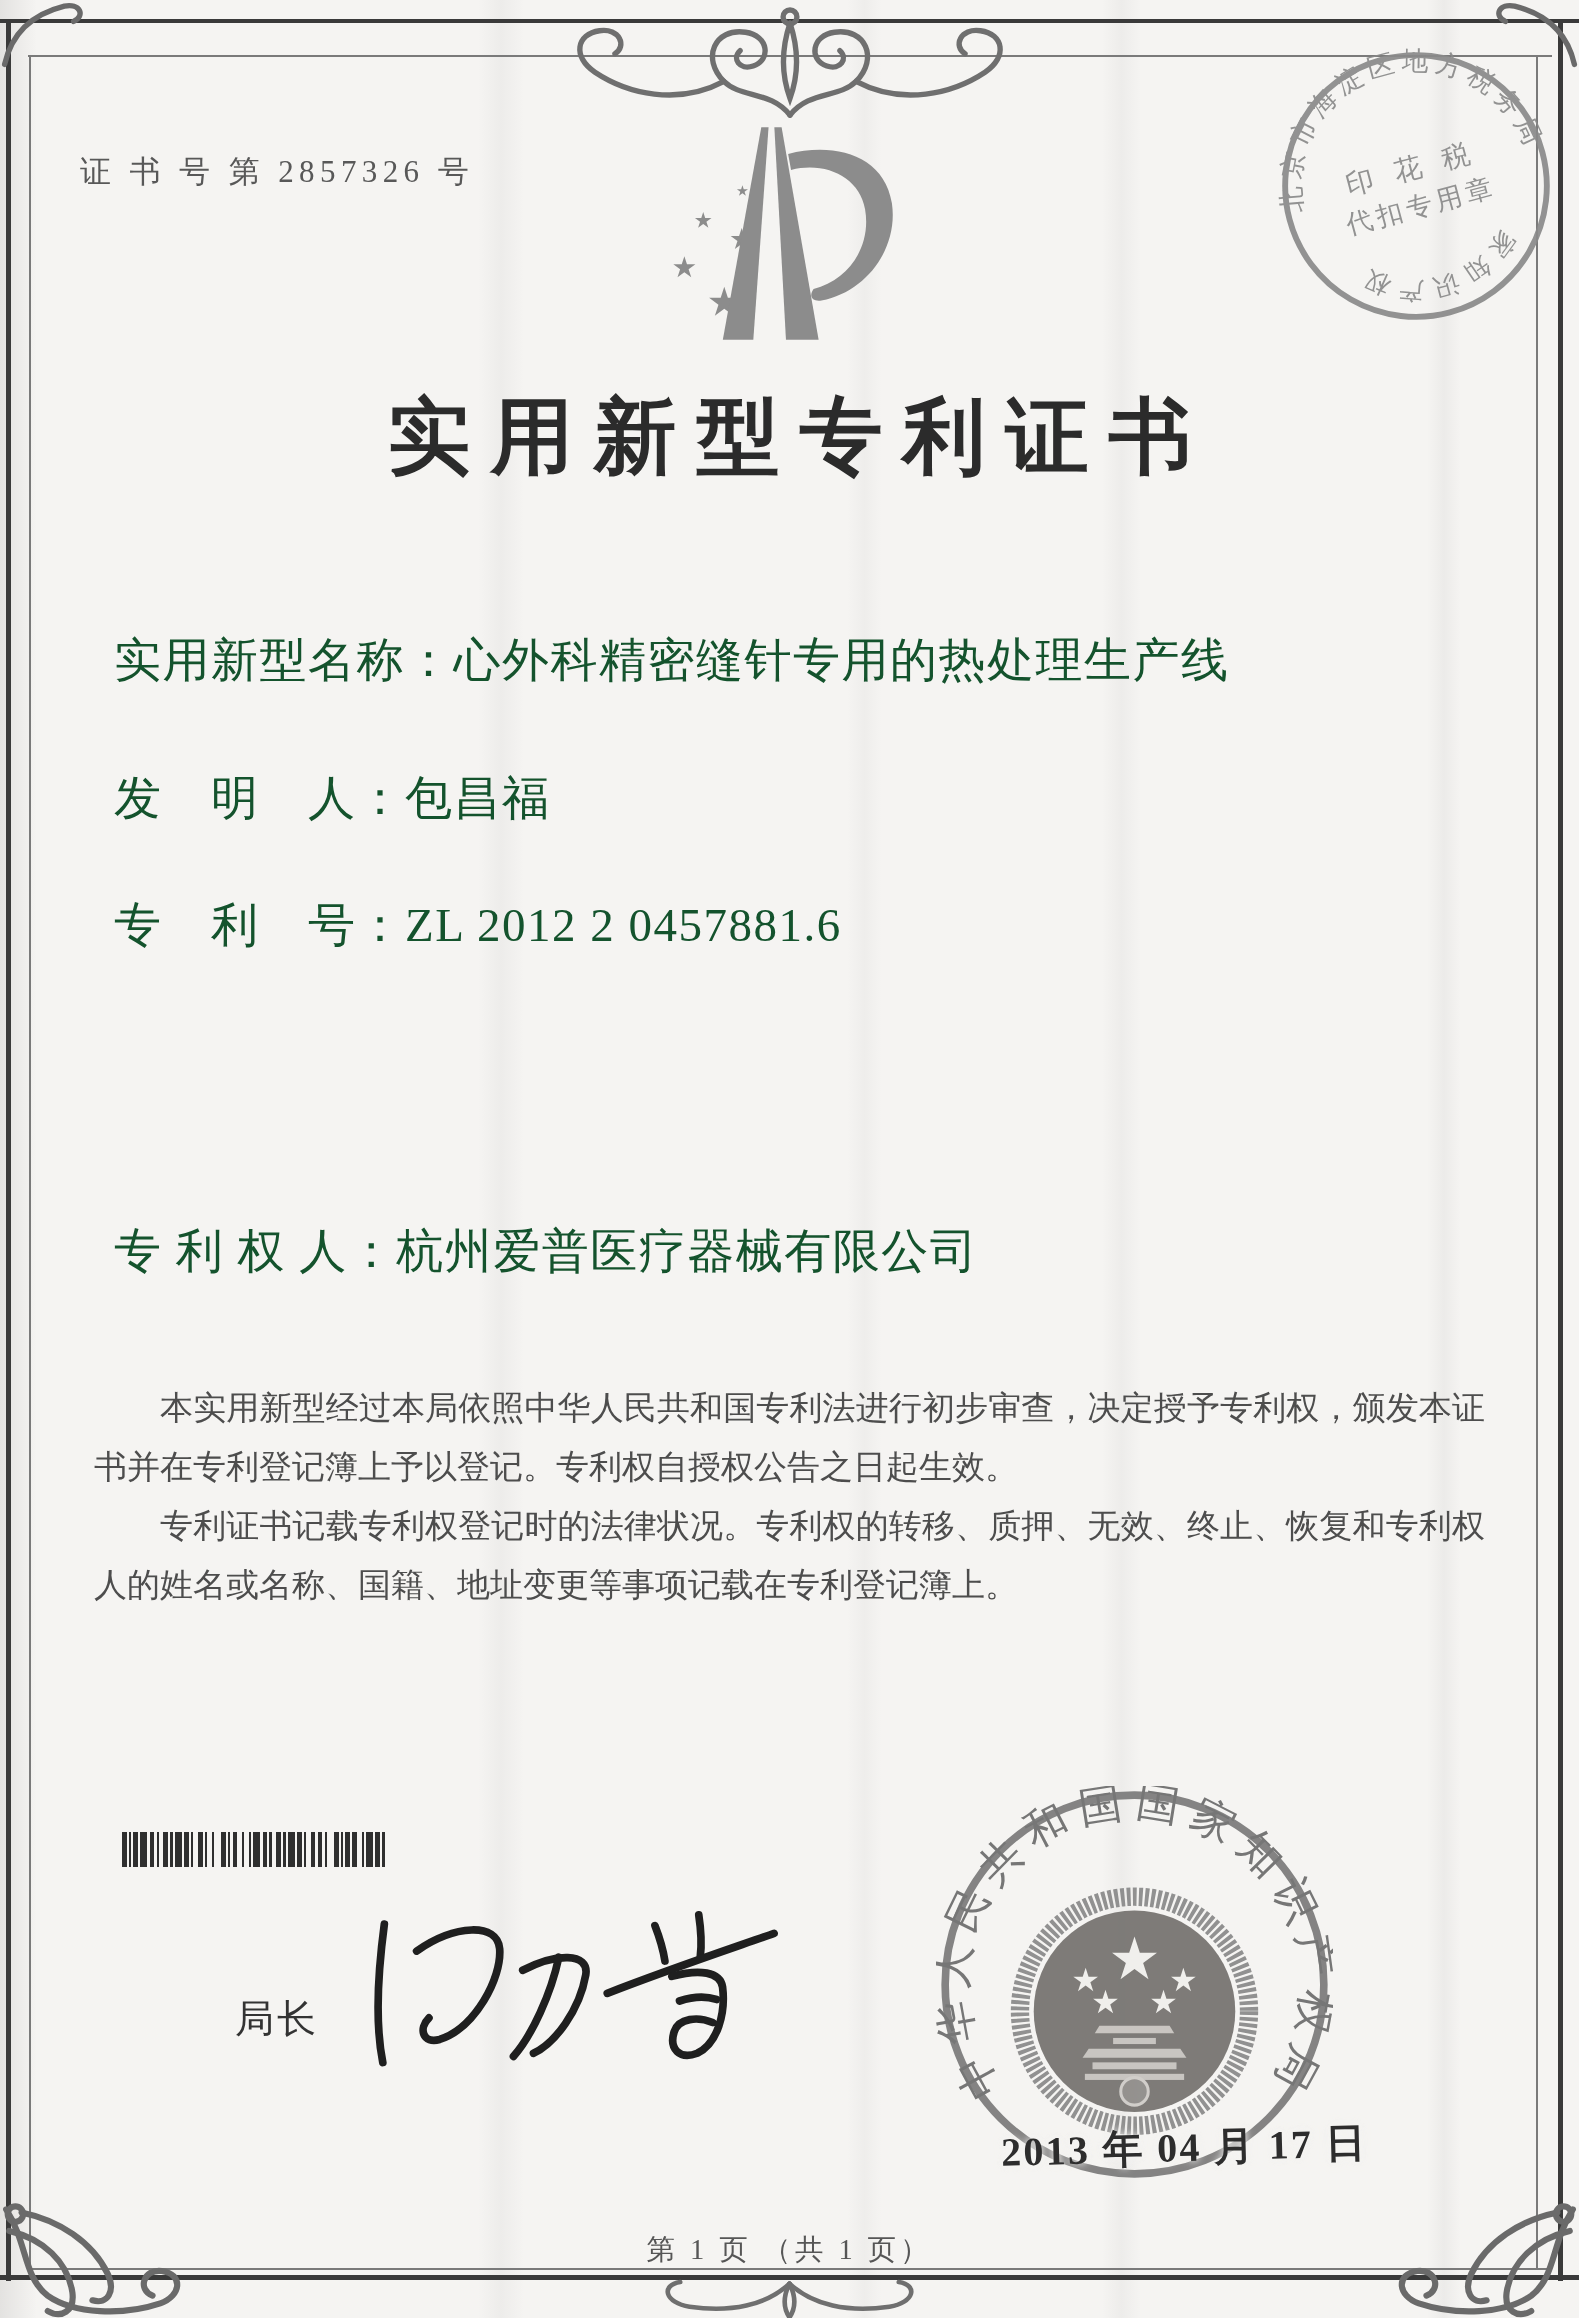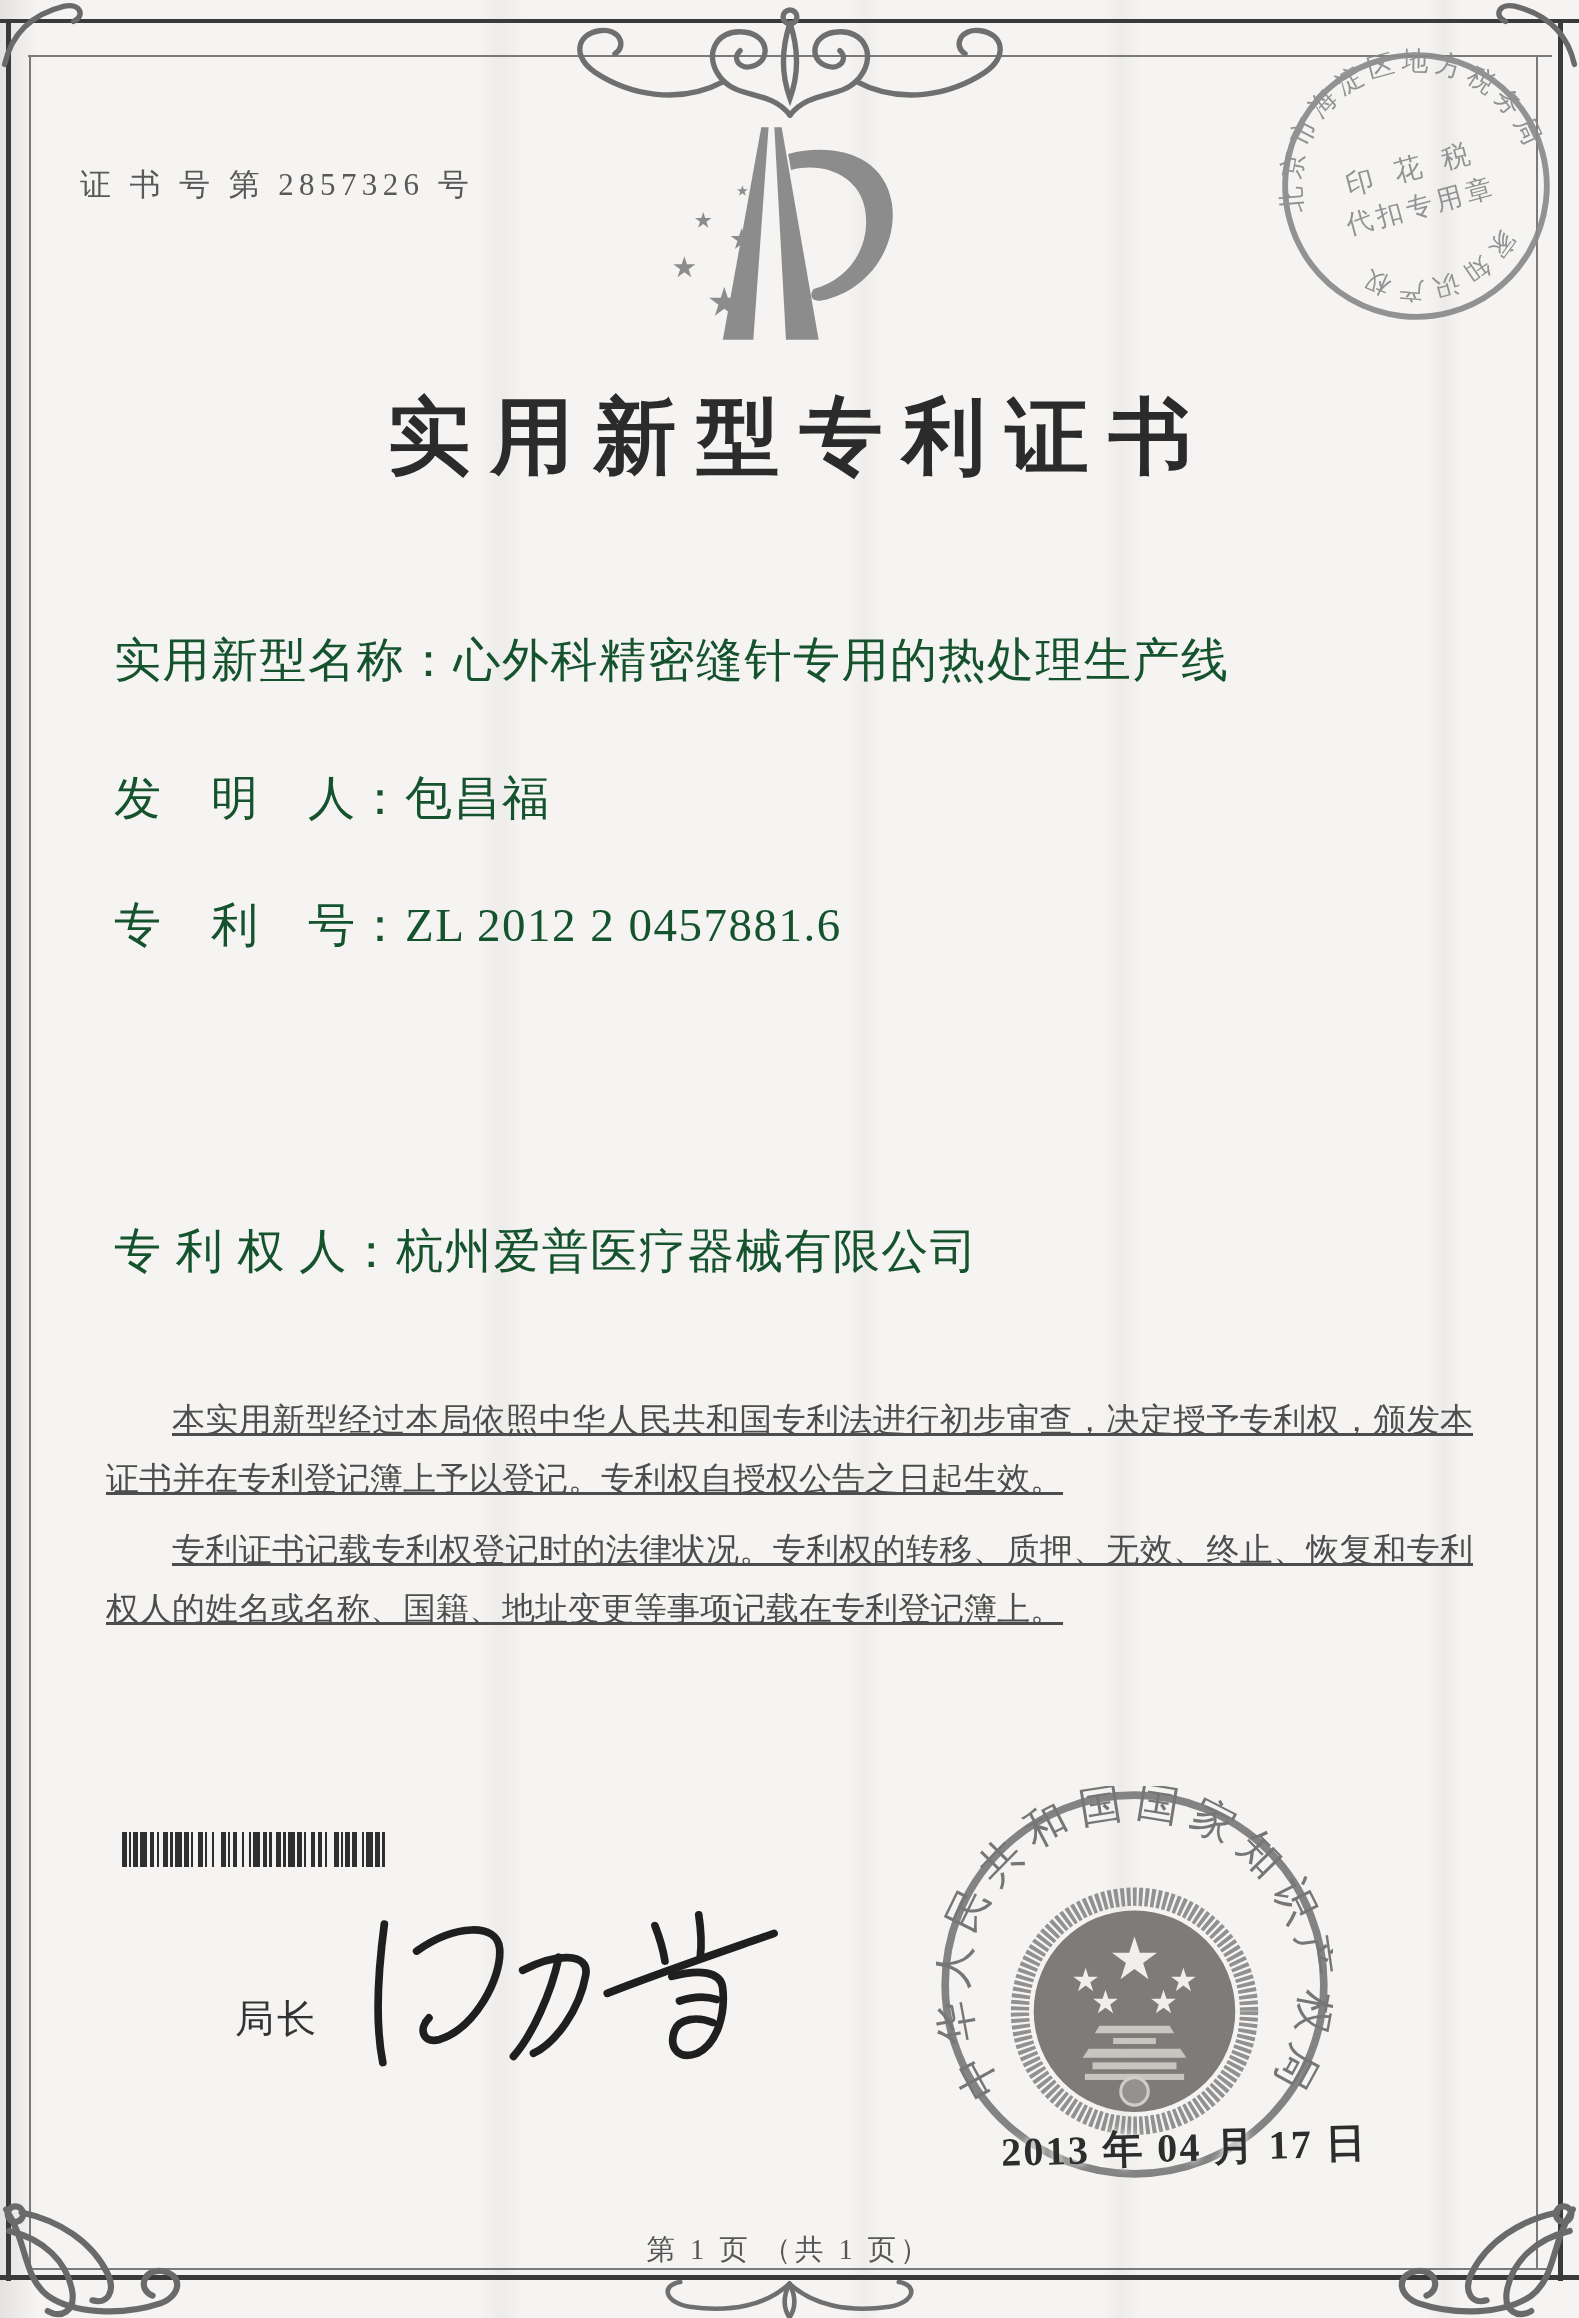--- a/index.html
+++ b/index.html
@@ -27,37 +27,37 @@
   .b-top-inner{left:28px;top:55px;width:1524px;height:1.5px;}
   .b-bottom-inner{left:28px;top:2268px;width:1524px;height:1.5px;}
   .b-bottom-outer{left:0;top:2275px;width:1579px;height:4.6px;}
   .b-left-outer{left:6.2px;top:18.5px;width:4.6px;height:2262px;}
   .b-left-inner{left:29px;top:55px;width:1.5px;height:2214px;}
   .b-right-outer{left:1558px;top:18.5px;width:4.6px;height:2262px;}
   .b-right-inner{left:1536px;top:55px;width:1.5px;height:2214px;}
   .ornament{position:absolute;pointer-events:none;}
 
   
-  .cert-no{position:absolute;left:80px;top:164px;font-size:31px;letter-spacing:5.4px;color:#585858;}
+  .cert-no{position:absolute;left:80px;top:151px;font-size:31px;letter-spacing:5.4px;color:#585858;}
   .logo{position:absolute;left:643px;top:112px;width:254px;height:248px;}
   .tax-stamp{position:absolute;left:1269px;top:39px;width:294px;height:294px;opacity:.92;}
   .title{position:absolute;left:0;top:382px;width:1579px;text-align:center;
     font-size:83px;font-weight:bold;letter-spacing:20px;text-indent:20px;color:#2b2b2b;}
 
   
   .field{position:absolute;left:114px;font-size:47px;color:#14532d;white-space:nowrap;}
   .f0{top:629px;} .f1{top:767px;} .f2{top:894px;}
   .f3{top:1029px;} .f4{top:1220px;} .f5{top:1285px;}
   .field .lab{letter-spacing:1.5px;}
   .field .val{letter-spacing:1.5px;}
 
   
   .body-text{position:absolute;left:94px;top:1379px;width:1391px;
     font-size:33px;line-height:59px;color:#4d4d4d;text-align:justify;}
-  .body-text p{margin:12px;text-indent:66px;text-decoration:underline;}
+  .body-text p{margin:0;text-indent:66px;}
 
   
   .barcode{position:absolute;left:122px;top:1832px;width:456px;height:35px;
     display:flex;overflow:hidden;align-items:stretch;}
   .bc-bar{background:#2f2f2f;height:100%;flex:0 0 auto;}
   .bc-gap{background:transparent;height:100%;flex:0 0 auto;}
 
   
   .director-label{position:absolute;left:235px;top:1992px;font-size:39px;color:#333;letter-spacing:3.1px;}
   .signature{position:absolute;left:324px;top:1878px;width:462px;height:246px;}

